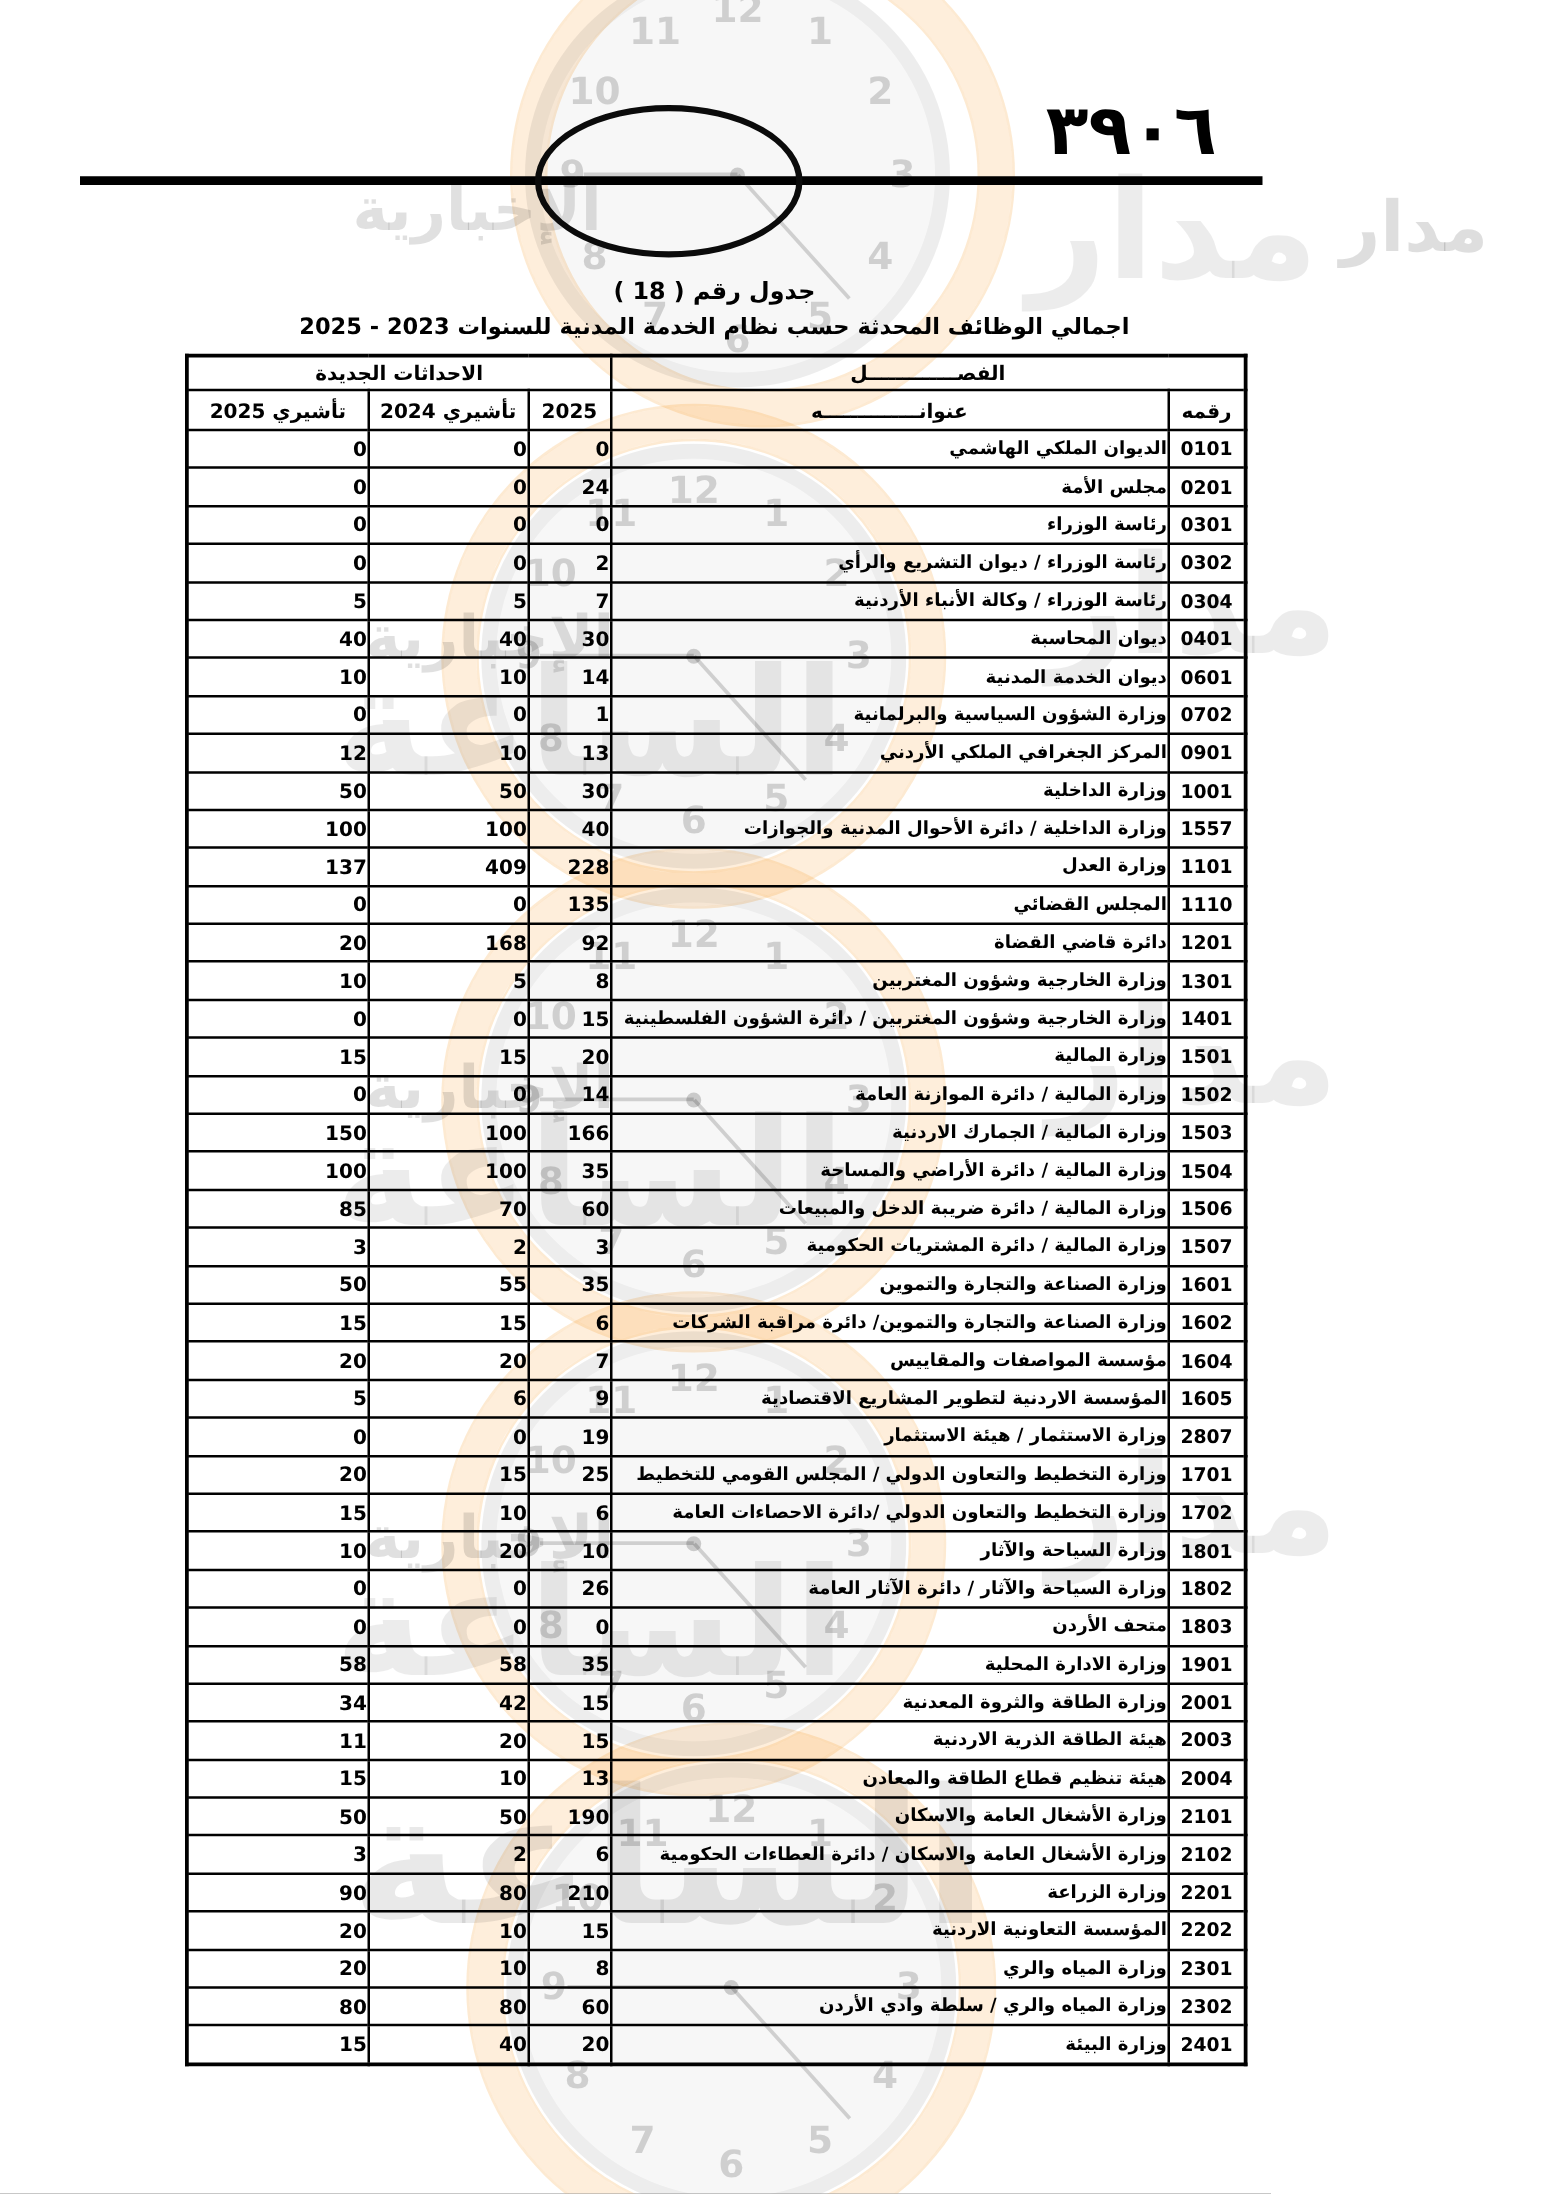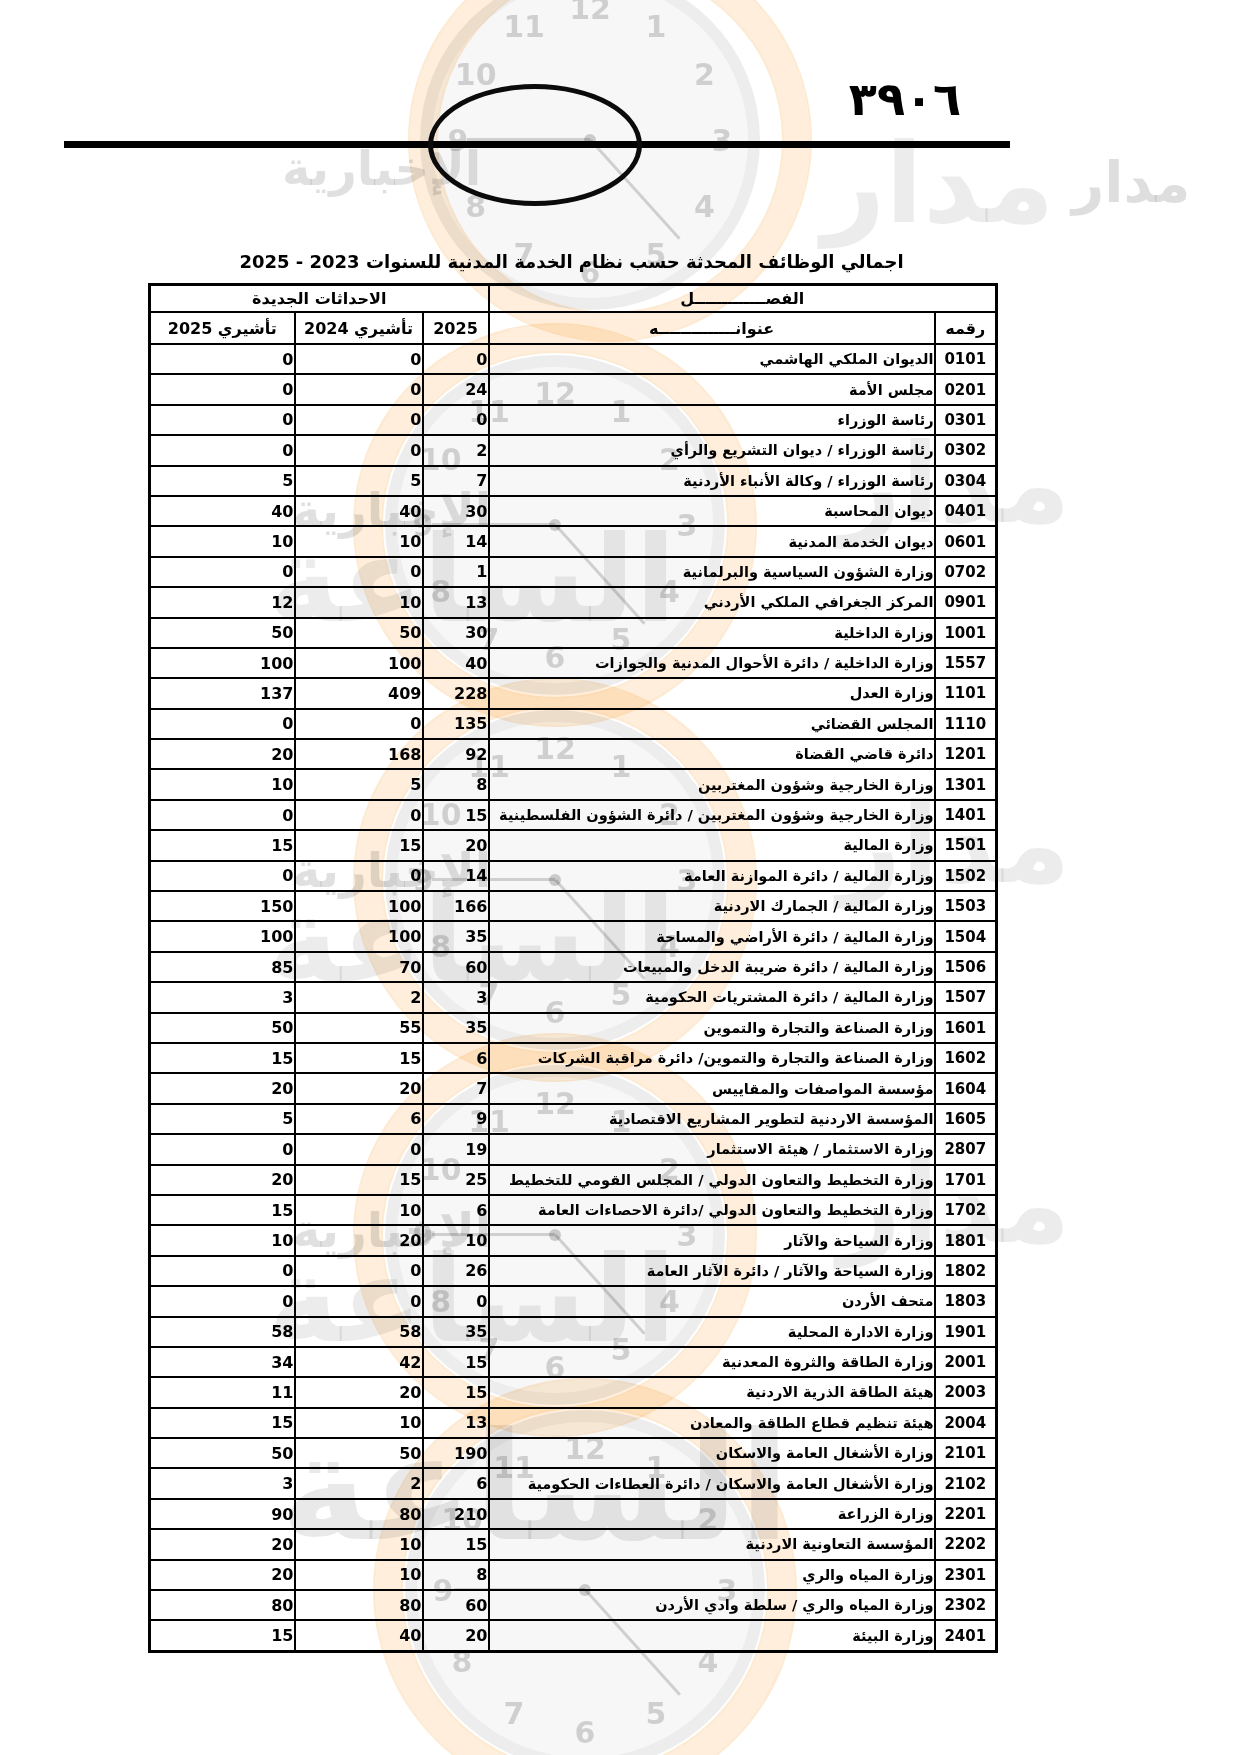--- a/index.html
+++ b/index.html
@@ -28,21 +28,21 @@
   }
   .wm-txt { position:absolute; font-weight:bold; white-space:nowrap; }
   .wm-ikh   { font-size:48px;  color:rgba(0,0,0,0.12); }
   .wm-madar { font-size:110px; color:rgba(0,0,0,0.075); }
   .wm-madar-sm { font-size:56px; color:rgba(0,0,0,0.13); }
   .wm-saa   { font-size:120px; color:rgba(0,0,0,0.075); }
   .wm-saa-big { font-size:150px; color:rgba(0,0,0,0.085); }
   
   .content { position:absolute; inset:0; z-index:1; }
   .pageno { position:absolute; left:835px; top:72px; width:140px;
-    text-align:center; font-size:46px; font-weight:bold; }
+    text-align:center; font-size:56px; font-weight:bold; }
   .rule { position:absolute; left:64px; top:141px; width:946px; height:7px; background:#000; }
   .oval { position:absolute; left:428px; top:84px; width:214px; height:122px;
     box-sizing:border-box; border:5px solid #0b0b0b; border-radius:50%; }
   .oval-label { position:absolute; left:428px; top:84px; width:214px; height:122px;
     display:flex; align-items:center; justify-content:center; }
   .oval-label span { background:#fff; padding:3px 9px; font-size:17px; font-weight:bold; direction:rtl; }
   .cap { position:absolute; left:148px; width:847px; text-align:center;
     font-weight:bold; direction:rtl; }
   .cap1 { top:222px; font-size:19px; }
   .cap2 { top:251px; font-size:18px; }
@@ -179,20 +179,21 @@
     <div class="wm-txt wm-saa-big" style="left:280px; top:1400px;">الساعة</div>
   </div>
 
   <div class="content">
 
     <div class="pageno">٣٩٠٦</div>
 
     <div class="rule"></div>
     <div class="oval"></div>
 
+    <div class="cap cap1">جدول رقم ( 18 )</div>
     <div class="cap cap2">اجمالي الوظائف المحدثة حسب نظام الخدمة المدنية للسنوات 2023 - 2025</div>
 
     <table class="jobs-table" dir="rtl">
       <colgroup>
         <col style="width:62px">
         <col style="width:446px">
         <col style="width:66px">
         <col style="width:128px">
         <col style="width:145px">
       </colgroup>

